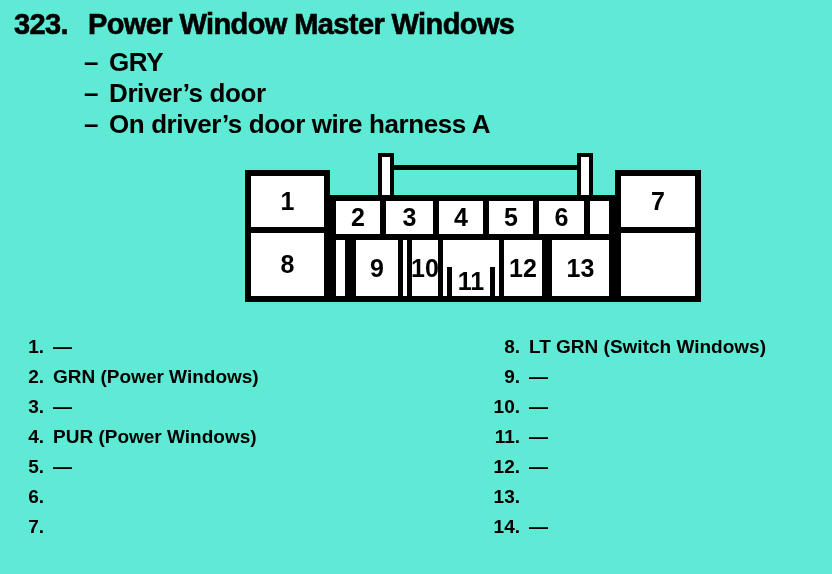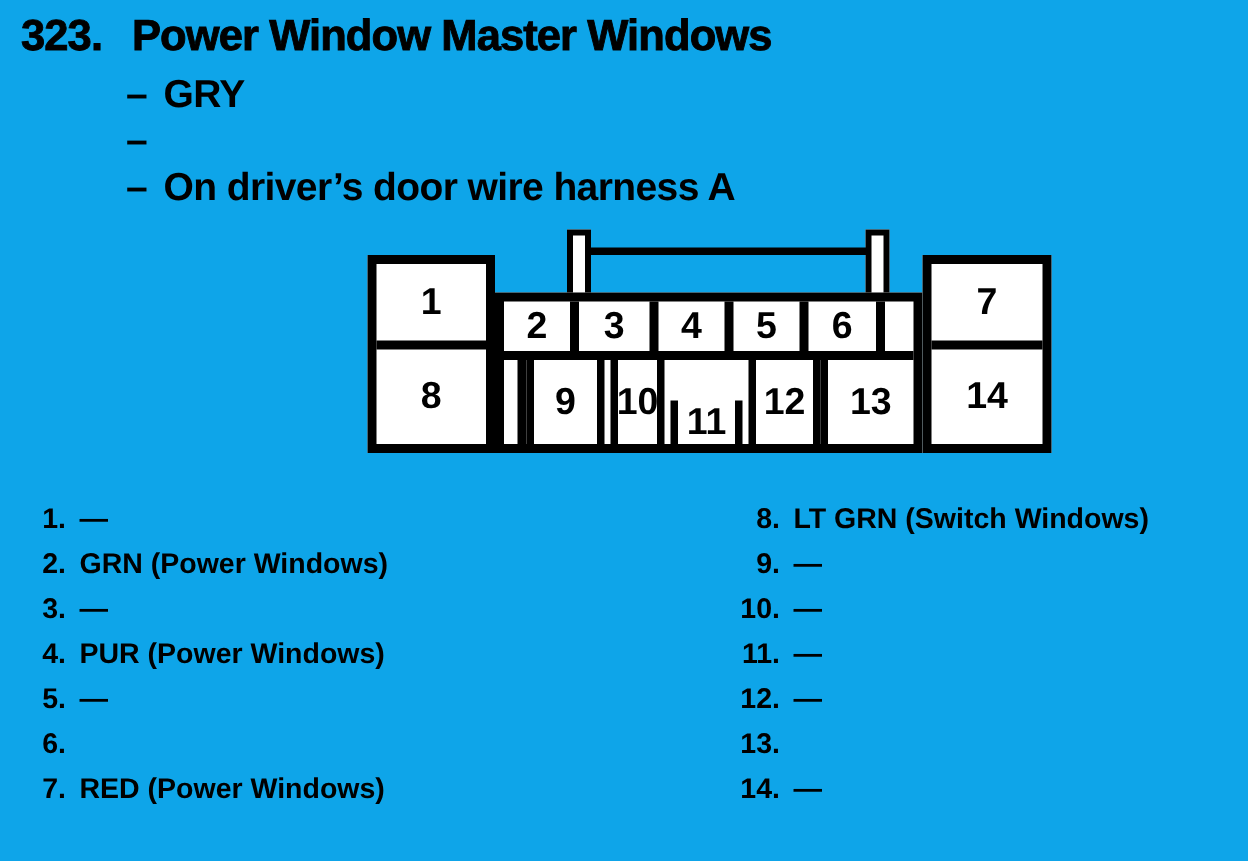--- a/index.html
+++ b/index.html
@@ -1,18 +1,18 @@
 <!DOCTYPE html>
 <html><head>
 <meta charset="utf-8">
 <style>
   * { margin:0; padding:0; box-sizing:border-box; }
   html,body { background:#ffffff; }
   .page {
-    position:relative; width:832px; height:574px; background:#0ea5e9;
+    position:relative; width:832px; height:574px; background:#5eead4;
     color:#000; font-family:"Liberation Sans", sans-serif; overflow:hidden;
   }
 
   
   .title-row {
     position:absolute; left:14px; top:8px; display:flex;
     font-size:29px; font-weight:bold; letter-spacing:-0.6px;
     -webkit-text-stroke:0.6px #000;
     white-space:nowrap;
   }
@@ -89,20 +89,21 @@
     <span>Power Window Master Windows</span>
   </div>
 
   <ul class="details">
     <li>
       <span class="dash">–</span>
       <span>GRY</span>
     </li>
     <li>
       <span class="dash">–</span>
+      <span>Driver’s door</span>
     </li>
     <li>
       <span class="dash">–</span>
       <span>On driver’s door wire harness A</span>
     </li>
   </ul>
 
   <div class="connector">
     <div class="post post-left"></div>
     <div class="post post-right"></div>
@@ -127,21 +128,20 @@
         <div class="cell box rb-c9">9</div>
         <div class="cell box rb-c10">10</div>
         <div class="cell box rb-c11">11</div>
         <div class="cell box rb-c12">12</div>
         <div class="cell box rb-c13">13</div>
       </div>
     </div>
 
     <div class="block block-right">
       <div class="cell cell-top">7</div>
-      <div class="cell cell-bottom">14</div>
     </div>
   </div>
 
   <div class="pin-col pin-col-left">
     <div class="pin-row">
       <span class="pin-num">1.</span>
       <span class="pin-label">—</span>
     </div>
     <div class="pin-row">
       <span class="pin-num">2.</span>
@@ -157,21 +157,20 @@
     </div>
     <div class="pin-row">
       <span class="pin-num">5.</span>
       <span class="pin-label">—</span>
     </div>
     <div class="pin-row">
       <span class="pin-num">6.</span>
     </div>
     <div class="pin-row">
       <span class="pin-num">7.</span>
-      <span class="pin-label">RED (Power Windows)</span>
     </div>
   </div>
 
   <div class="pin-col pin-col-right">
     <div class="pin-row">
       <span class="pin-num">8.</span>
       <span class="pin-label">LT GRN (Switch Windows)</span>
     </div>
     <div class="pin-row">
       <span class="pin-num">9.</span>

